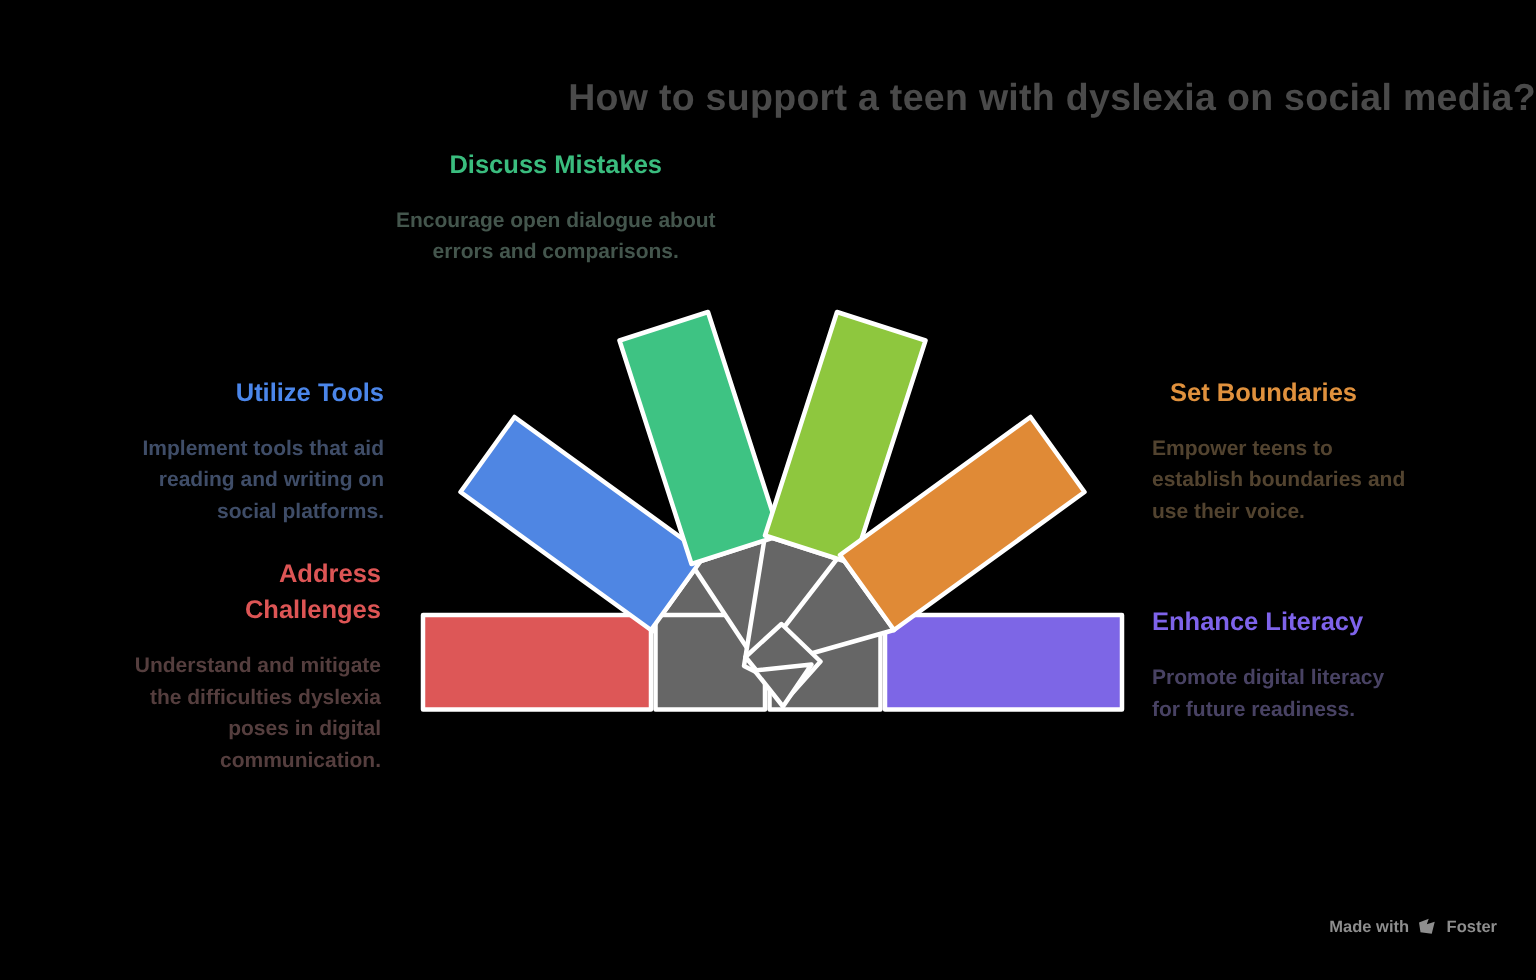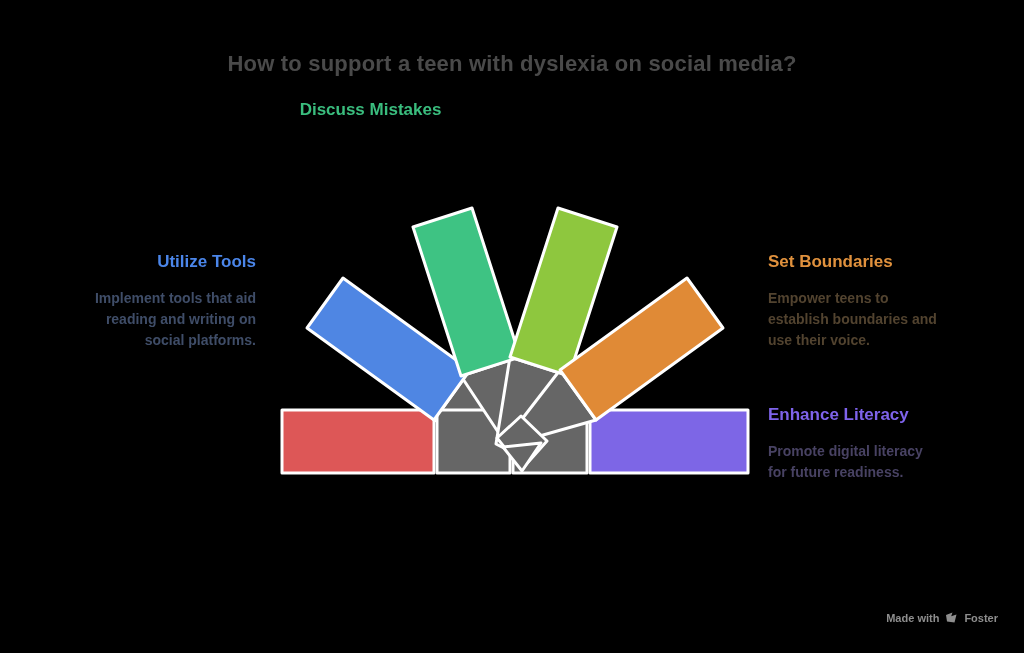--- a/index.html
+++ b/index.html
@@ -2,21 +2,21 @@
 <html><head>
 <meta charset="utf-8">
 <style>
   html,body{margin:0;padding:0;background:#000;}
   .stage{
     position:relative;width:1024px;height:653px;background:#000;overflow:hidden;
     font-family:"Liberation Sans", sans-serif;
   }
   .title{
     position:absolute;top:51px;left:0;width:100%;
-    text-align:center;font-size:22px;font-weight:700;letter-spacing:.2px;
+    text-align:right;font-size:25px;font-weight:700;letter-spacing:.2px;
   }
   .block{position:absolute;}
   .block h2{
     margin:0 0 14px 0;font-size:17px;font-weight:700;line-height:24px;
     white-space:pre-line;
   }
   .block .desc{
     font-size:14px;font-weight:700;line-height:21px;white-space:pre-line;
   }
   .b-discuss{left:248px;top:98px;width:245px;text-align:center;}
@@ -54,37 +54,47 @@
 
     <polygon points="282,410 434,410 434,473 282,473" fill="#dd5757"></polygon>
     <polygon points="434,420 307,328 343,278 470,370" fill="#4f86e3"></polygon>
     <polygon points="461,376 413,227 472,208 520,357" fill="#3ec383"></polygon>
     <polygon points="510,357 558,208 617,227 569,376" fill="#8ec73e"></polygon>
     <polygon points="560,370 687,278 723,328 596,420" fill="#e08a36"></polygon>
   </svg>
 
   <div class="block b-discuss">
     <h2 style="color: rgb(58, 189, 126);">Discuss Mistakes</h2>
+    <div class="desc" style="color: rgb(68, 86, 77);">Encourage open dialogue about
+errors and comparisons.</div>
   </div>
 
 
   <div class="block b-utilize">
     <h2 style="color: rgb(75, 134, 234);">Utilize Tools</h2>
     <div class="desc" style="color: rgb(63, 77, 104);">Implement tools that aid
 reading and writing on
 social platforms.</div>
   </div>
 
   <div class="block b-set">
-    <h2 style="color: rgb(224, 145, 61);">Set Boundaries</h2>
+    <h2 style="color: rgb(224, 145, 61); margin-left: 12px;">Set Boundaries</h2>
     <div class="desc" style="color: rgb(82, 67, 47);">Empower teens to
 establish boundaries and
 use their voice.</div>
   </div>
 
+  <div class="block b-address">
+    <h2 style="color: rgb(221, 85, 85);">Address
+Challenges</h2>
+    <div class="desc" style="color: rgb(85, 62, 62);">Understand and mitigate
+the difficulties dyslexia
+poses in digital
+communication.</div>
+  </div>
 
   <div class="block b-enhance">
     <h2 style="color: rgb(126, 99, 234);">Enhance Literacy</h2>
     <div class="desc" style="color: rgb(72, 66, 99);">Promote digital literacy
 for future readiness.</div>
   </div>
 
   <div class="watermark" style="color: rgb(142, 142, 142);">
     <span>Made with</span>
     <span class="wicon">

